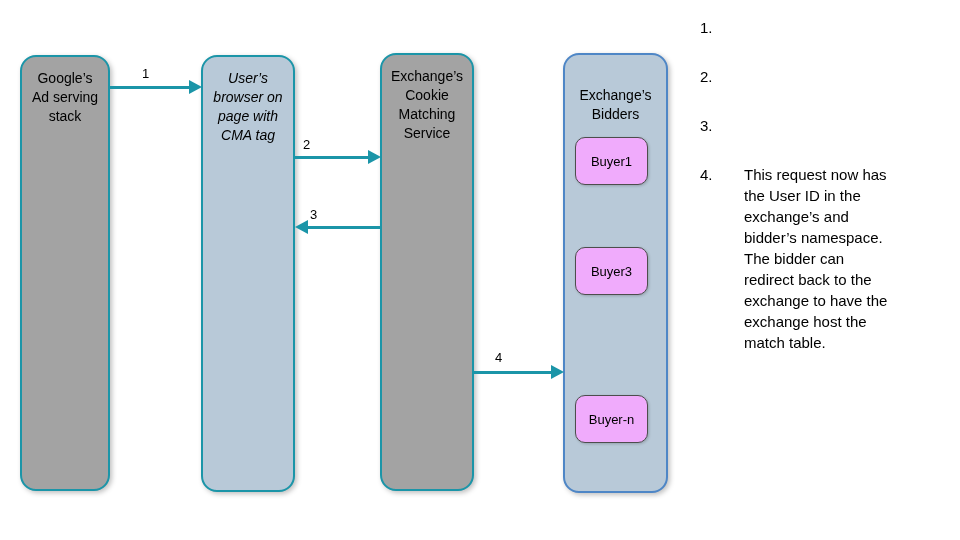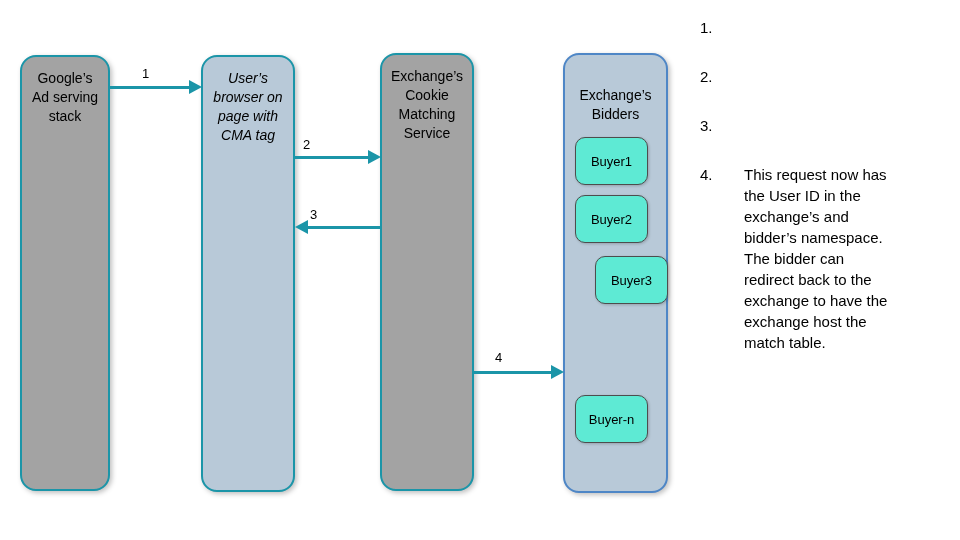--- a/index.html
+++ b/index.html
@@ -44,33 +44,33 @@
     display: block;
     padding-top: 12px;
     white-space: pre-line;
   }
   .buyer {
     position: absolute;
     box-sizing: border-box;
     left: 10px;
     width: 73px;
     height: 48px;
-    background: #5eead4;
+    background: #f0abfc;
     border: 1.5px solid #4d4d4d;
     border-radius: 10px;
     box-shadow: 1px 1px 3px rgba(0,0,0,0.2);
     display: flex;
     align-items: center;
     justify-content: center;
     font-size: 13px;
     color: #000000;
   }
   #buyer-0 { top: 82px; }
   #buyer-1 { top: 140px; }
-  #buyer-2 { top: 201px; margin-left: 20px; }
+  #buyer-2 { top: 192px; }
   #buyer-3 { top: 340px; }
 
   
   .arrow-line {
     position: absolute;
     height: 3px;
     background: #1b95a8;
   }
   .arrow-head {
     position: absolute;
@@ -141,21 +141,20 @@
 
   <div id="box-cmservice" class="dbox green">Exchange’s
 Cookie
 Matching
 Service</div>
 
   <div id="box-bidders" class="dbox blue">
     <span id="bidders-label">Exchange’s
 Bidders</span>
     <div id="buyer-0" class="buyer">Buyer1</div>
-    <div id="buyer-1" class="buyer">Buyer2</div>
     <div id="buyer-2" class="buyer">Buyer3</div>
     <div id="buyer-3" class="buyer">Buyer-n</div>
   </div>
 
   <div id="arrow1-line" class="arrow-line"></div>
   <div id="arrow1-head" class="arrow-head right"></div>
   <div id="arrow1-label" class="arrow-label">1</div>
 
   <div id="arrow2-line" class="arrow-line"></div>
   <div id="arrow2-head" class="arrow-head right"></div>

